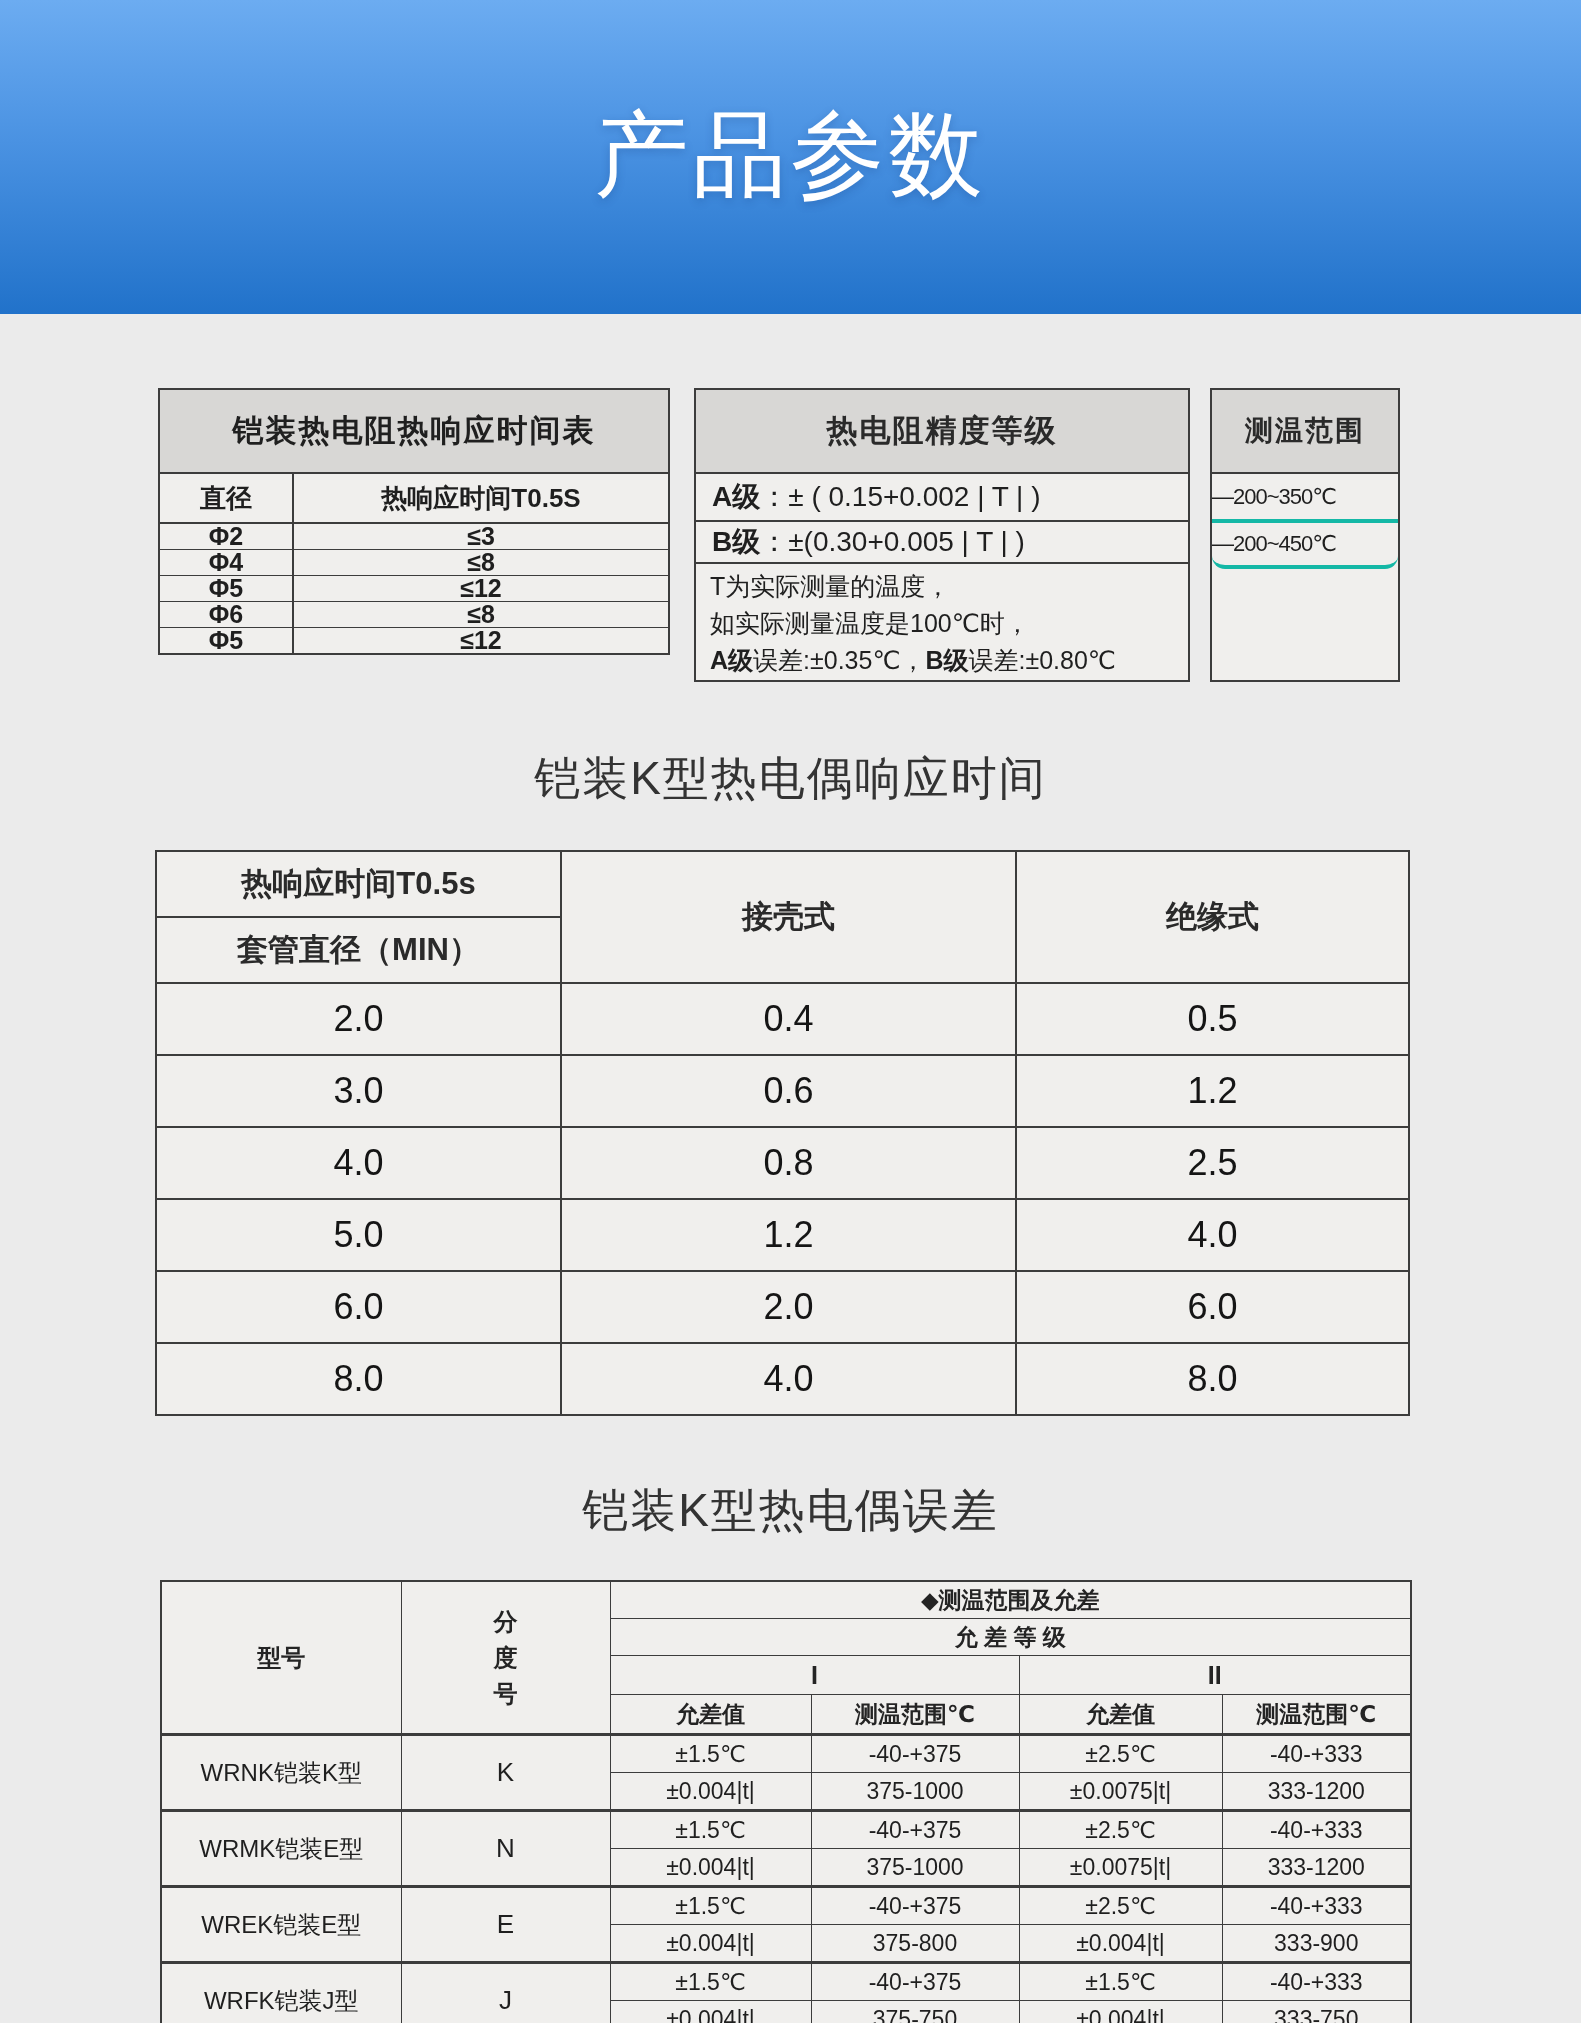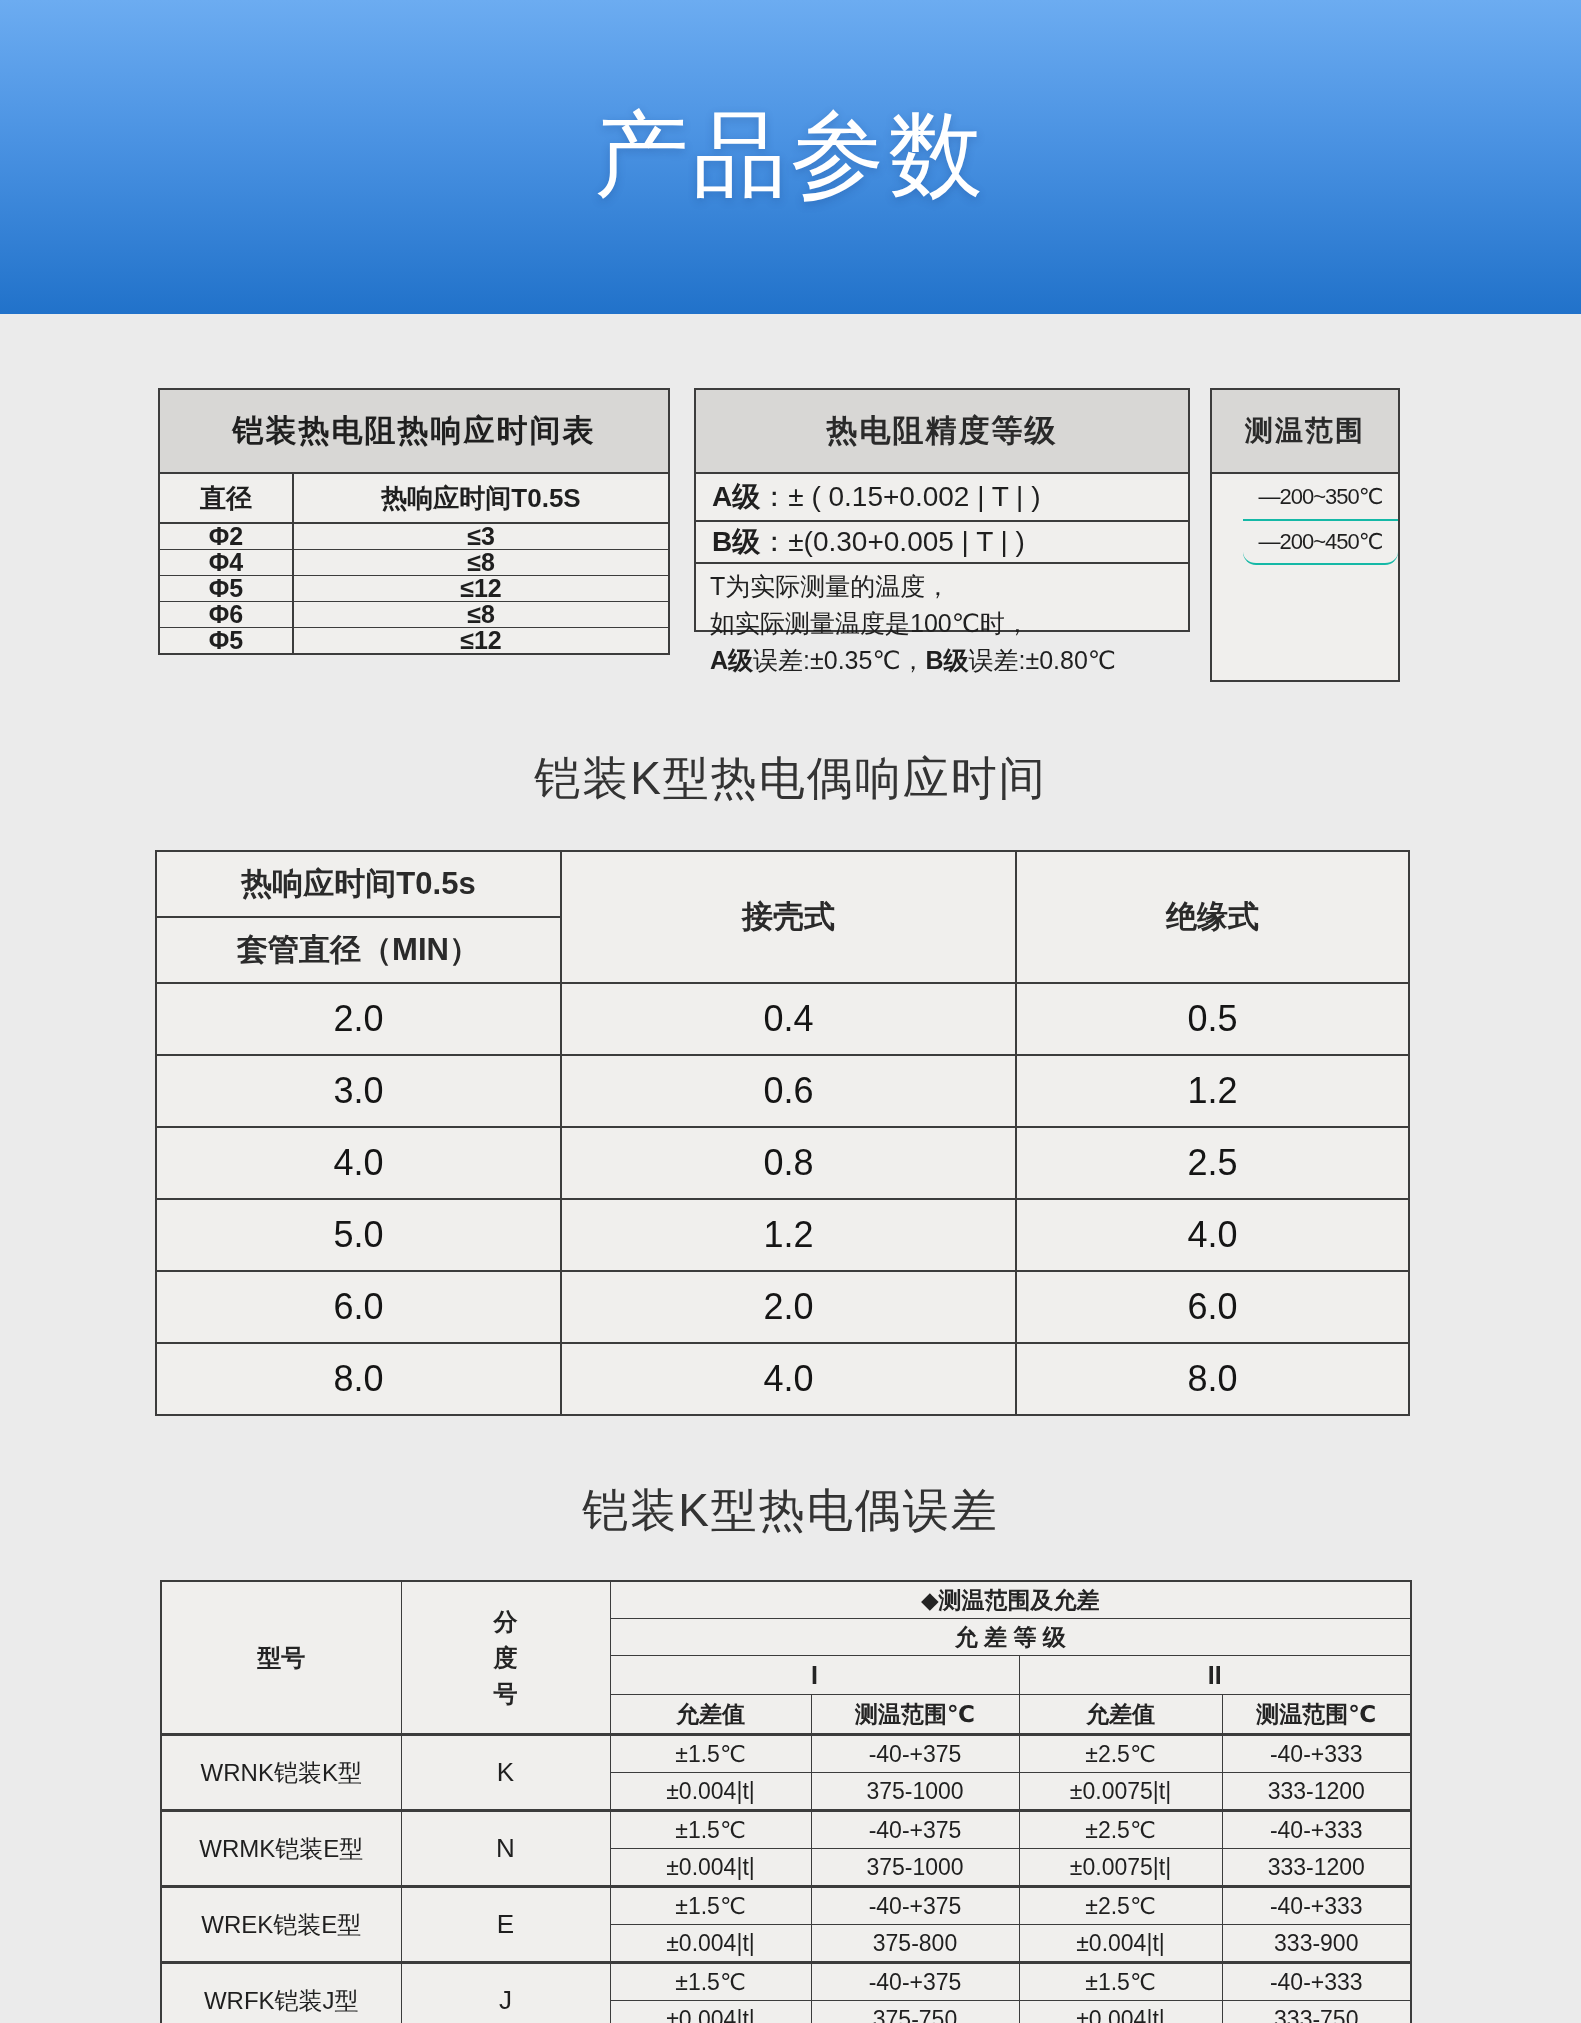--- a/index.html
+++ b/index.html
@@ -32,32 +32,32 @@
   }
 
   
   .t1 { left:158px; top:388px; width:512px; border:2px solid #3c3c3c; }
   .t1 td.ttl { height:82px; background:#d8d7d5; font-size:31px; font-weight:700; letter-spacing:2px; border-bottom:2px solid #3c3c3c; }
   .t1 tr.hdr td { height:48px; font-size:26px; font-weight:700; border-bottom:2px solid #3c3c3c; }
   .t1 tr.r td { height:25px; font-size:25px; font-weight:600; line-height:1; }
   .t1 td + td { border-left:2px solid #3c3c3c; }
 
   
-  .t2 { left:694px; top:388px; width:496px; height:244px; }
+  .t2 { left:694px; top:388px; width:496px; height:294px; }
   .t2 .ttl-band { height:82px; line-height:82px; font-size:31px; }
   .t2 .frow { height:46px; border-bottom:2px solid #3c3c3c; display:flex; align-items:center; padding-left:16px; font-size:28px; }
   .t2 .frow.b { height:40px; }
   .t2 .frow b { font-weight:700; }
   .t2 .note { padding:4px 14px 16px 14px; font-size:25px; line-height:37px; text-align:left; }
   .t2 .note b { font-weight:700; }
 
   
   .t3 { left:1210px; top:388px; width:190px; height:294px; }
   .t3 .ttl-band { height:82px; line-height:82px; font-size:28px; }
-  .t3 .rrow { height:45px; line-height:45px; border-bottom:2px solid #14b8a6; text-align:center; font-size:22px; letter-spacing:-1px; white-space:nowrap;margin-left:31px; }
+  .t3 .rrow { height:45px; line-height:45px; border-bottom:4px solid #14b8a6; font-size:22px; letter-spacing:-1px; white-space:nowrap; }
   .t3 .rrow.second { height:42px; line-height:42px;border-radius:13px; }
 
   
   .sec { position:absolute; left:0; width:1581px; margin:0; text-align:center; font-size:46px; font-weight:400; color:#333; letter-spacing:2px; }
   .sec-resp { top:748px; }
   .sec-err  { top:1480px; }
 
   
   .kt { left:155px; top:850px; width:1253px; border:2px solid #3c3c3c; }
   .kt td { border:2px solid #3c3c3c; }

